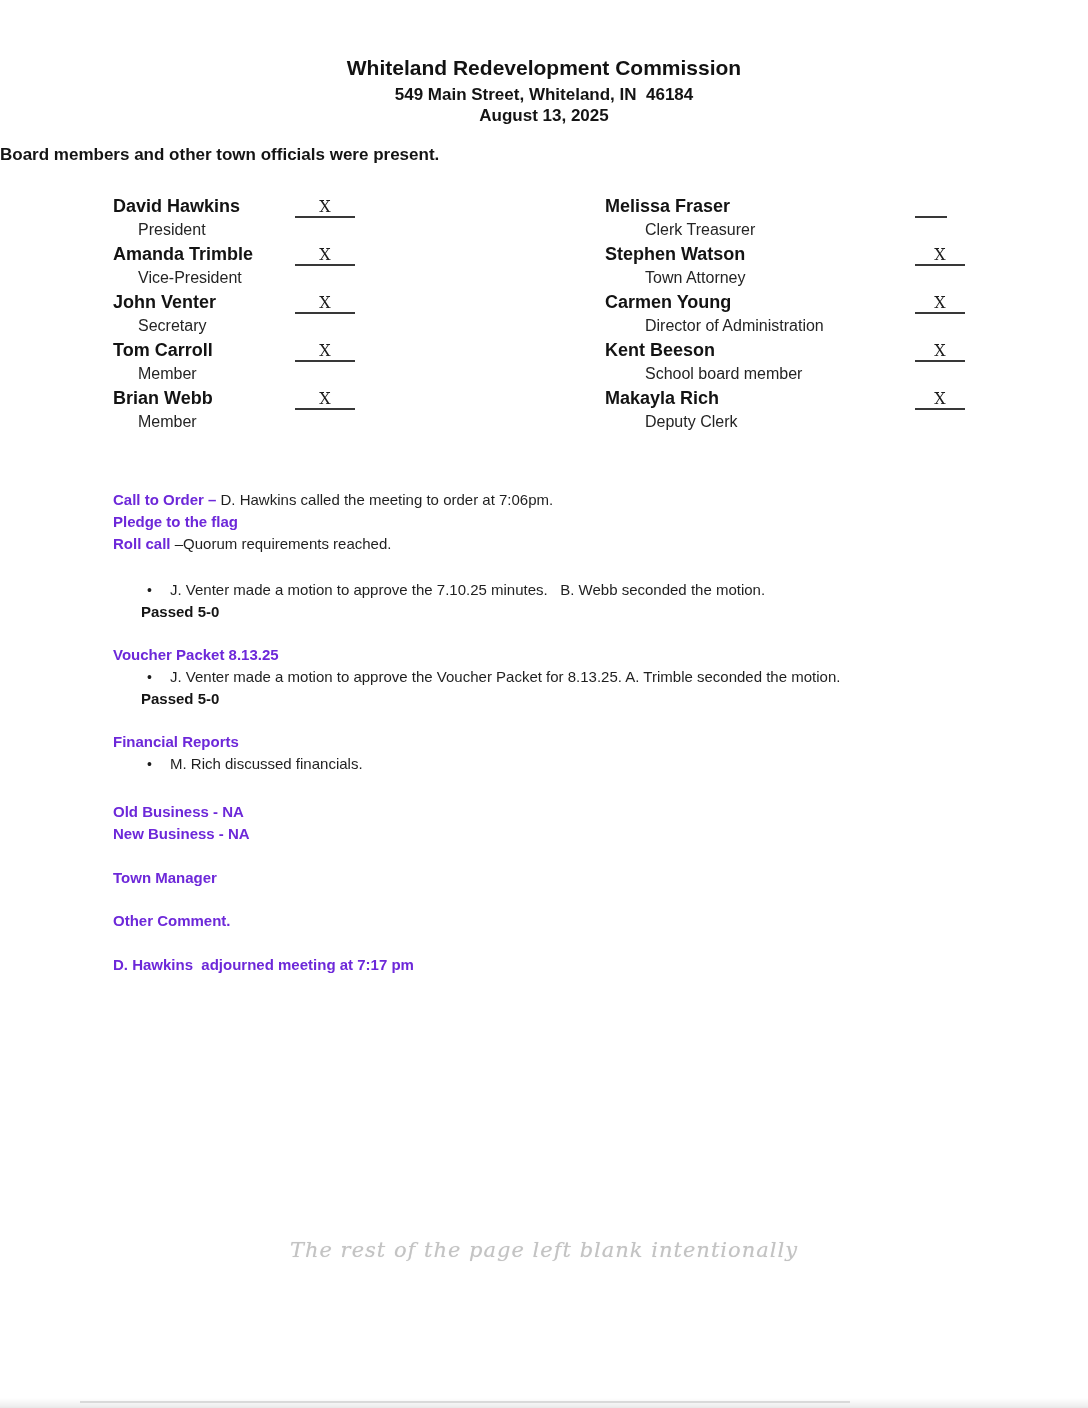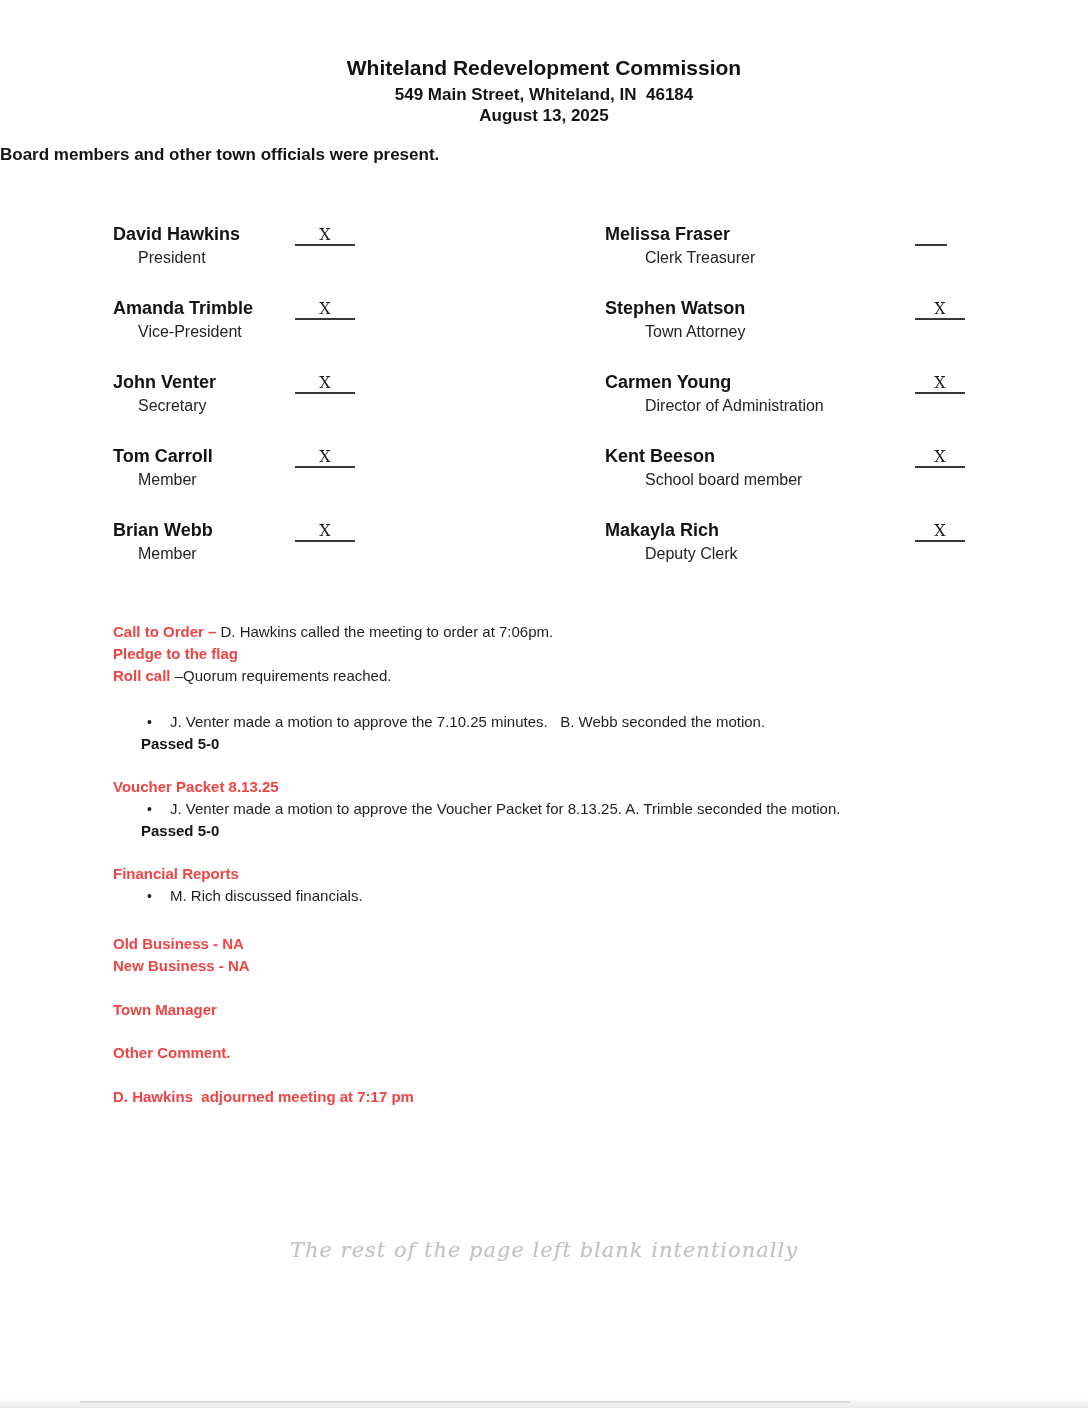--- a/index.html
+++ b/index.html
@@ -5,34 +5,34 @@
   html,body {margin:0; padding:0; background:#ffffff;}
   .page {
     position:relative;
     width:1088px; height:1408px;
     background:#ffffff;
     font-family:"Liberation Sans", sans-serif;
     color:#1f1f1f;
     overflow:hidden;
   }
   .t {white-space:pre-wrap;}
-  .b {font-weight:bold; color:#ef4444;}
+  .b {font-weight:bold; color:#6d28d9;}
 
   
   .header {padding-top:55px; text-align:center;}
   .title {font-size:21px; line-height:26px; font-weight:bold; color:#121212;}
   .address {font-size:17px; line-height:21px; font-weight:bold; color:#141414; margin-top:3px;}
   .date {font-size:17px; line-height:21px; font-weight:bold; color:#141414;text-align:center;}
   .present {margin-top:18px; text-align:left; font-size:17px; line-height:21px; font-weight:bold; color:#141414;}
 
   
   .attendance {margin:30px 0 0 113px; display:flex;}
   .col-left  {width:492px;}
   .col-right {flex:1;}
-  .att-pair {margin-bottom:2px;margin-top:28px;}
+  .att-pair {margin-bottom:2px;}
   .att-line1 {display:flex; align-items:flex-end; line-height:23px;}
   .att-name {font-size:18px; font-weight:bold; color:#131313;}
   .col-left  .att-name {width:182px;}
   .col-right .att-name {width:310px;}
   .att-check {
     display:inline-block; height:21px;
     border-bottom:2px solid #383838;
     text-align:center;
     font-family:"DejaVu Serif", serif;
     font-size:16px; color:#1c1c1c;

